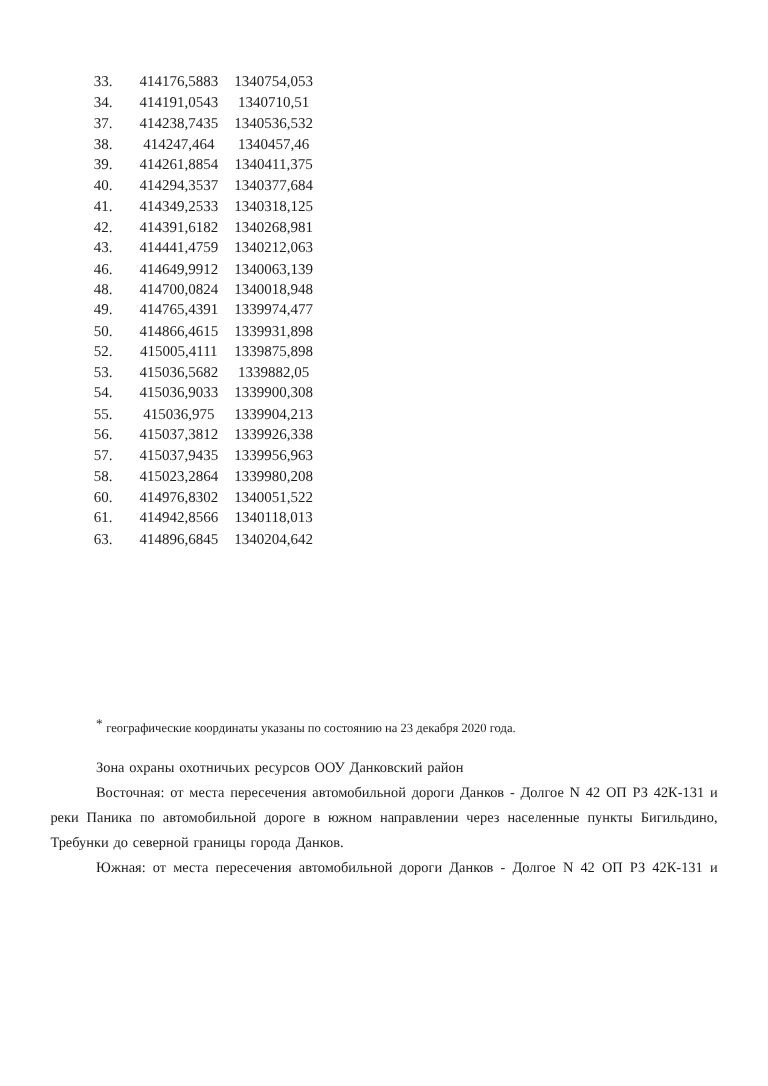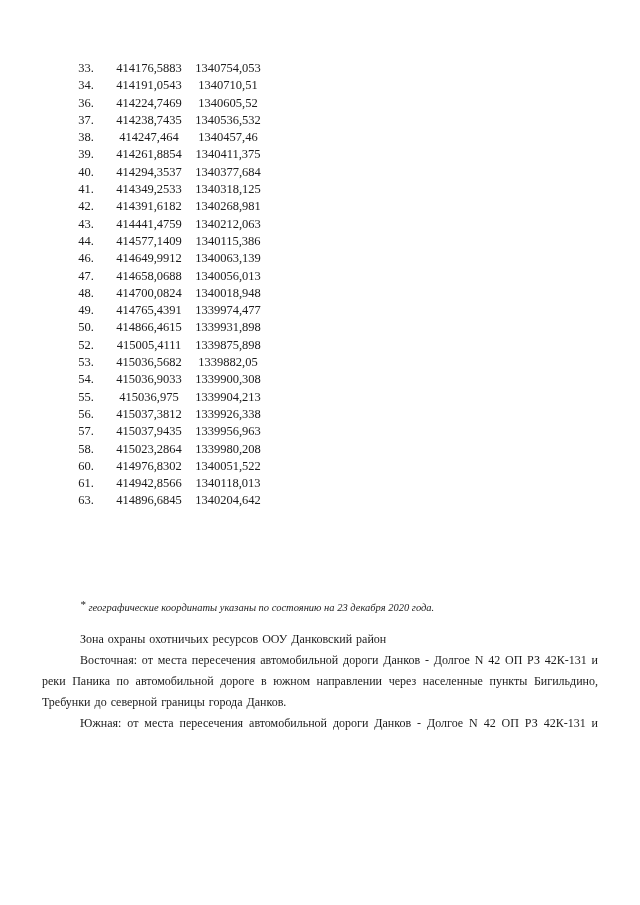--- a/index.html
+++ b/index.html
@@ -34,21 +34,20 @@
     text-align: center;
   }
   
   .footnote {
     position: absolute;
     left: 80px;
     top: 597px;
     font-size: 10.5px;
     line-height: 14px;
     white-space: nowrap;
-    font-style: italic;
   }
   .fn-marker {
     font-size: 11px;
     vertical-align: 3px;
     margin-right: 3px;
   }
   
   .paragraphs {
     position: absolute;
     left: 42px;
@@ -74,25 +73,20 @@
         <span>33.</span>
         <span>414176,5883</span>
         <span>1340754,053</span>
       </div>
       <div class="coord-row">
         <span>34.</span>
         <span>414191,0543</span>
         <span>1340710,51</span>
       </div>
       <div class="coord-row">
-        <span>36.</span>
-        <span>414224,7469</span>
-        <span>1340605,52</span>
-      </div>
-      <div class="coord-row">
         <span>37.</span>
         <span>414238,7435</span>
         <span>1340536,532</span>
       </div>
       <div class="coord-row">
         <span>38.</span>
         <span>414247,464</span>
         <span>1340457,46</span>
       </div>
       <div class="coord-row">
@@ -114,33 +108,23 @@
         <span>42.</span>
         <span>414391,6182</span>
         <span>1340268,981</span>
       </div>
       <div class="coord-row">
         <span>43.</span>
         <span>414441,4759</span>
         <span>1340212,063</span>
       </div>
       <div class="coord-row">
-        <span>44.</span>
-        <span>414577,1409</span>
-        <span>1340115,386</span>
-      </div>
-      <div class="coord-row">
         <span>46.</span>
         <span>414649,9912</span>
         <span>1340063,139</span>
-      </div>
-      <div class="coord-row">
-        <span>47.</span>
-        <span>414658,0688</span>
-        <span>1340056,013</span>
       </div>
       <div class="coord-row">
         <span>48.</span>
         <span>414700,0824</span>
         <span>1340018,948</span>
       </div>
       <div class="coord-row">
         <span>49.</span>
         <span>414765,4391</span>
         <span>1339974,477</span>

